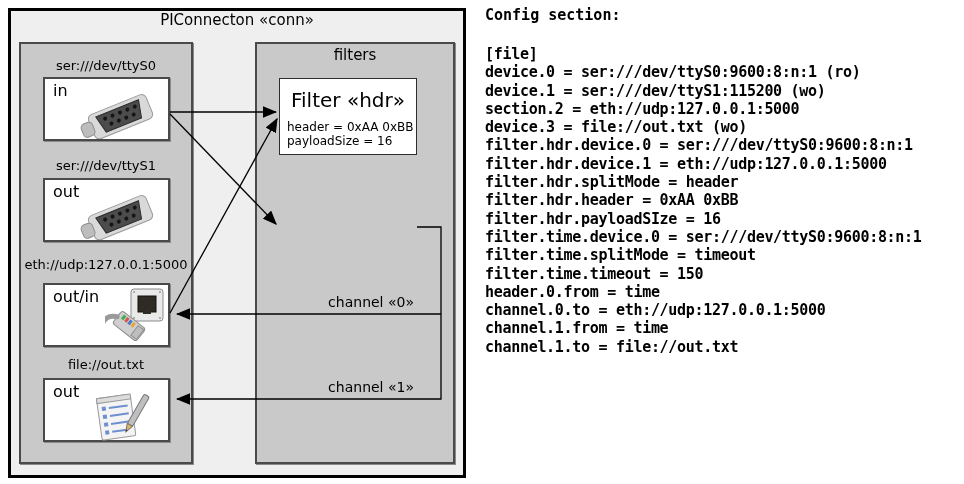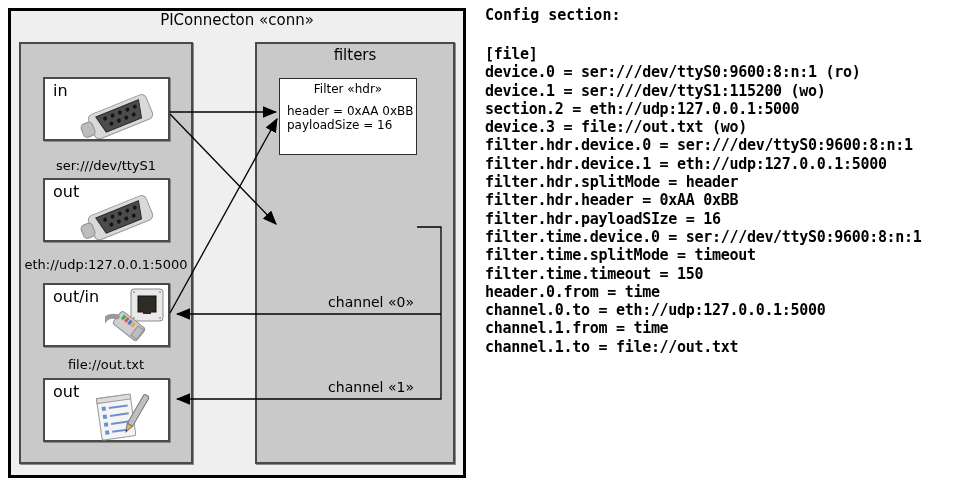--- a/index.html
+++ b/index.html
@@ -21,21 +21,21 @@
 
   .device-label { position:absolute; left:20px; width:172px; text-align:center;
                   font-size:13px; white-space:nowrap; }
   .device-box { position:absolute; left:43px; width:127px; height:64px;
                 background:#fff; border:2px solid #4a4a4a; box-shadow:1px 1px 0 #8a8a8a; }
   .port-label { position:absolute; left:8px; top:2px; font-size:16px; }
   .dev-icon { position:absolute; }
 
   .filter-box { position:absolute; left:279px; width:138px; background:#fff;
                 border:1px solid #2e2e2e; }
-  .filter-title { text-align:center; font-size:12px; padding-top:3px; }
+  .filter-title { text-align:center; font-size:20px; padding-top:9px; }
   .filter-params { font-size:12px; padding:8px 16px 0 7px; line-height:14px; white-space:nowrap; }
 
   .channel-label { position:absolute; left:280px; width:134px; text-align:right;
                    font-size:14px; }
 
   #wires { position:absolute; left:0; top:0; width:964px; height:484px;
            pointer-events:none; }
 
   
   #config { position:absolute; left:485px; top:6px; width:478px;
@@ -49,20 +49,21 @@
 
 <div id="stage">
 
   <div class="outer-box"></div>
   <div class="diagram-title">PIConnecton «conn»</div>
 
   <div class="panel" id="devices-panel"></div>
   <div class="panel" id="filters-panel"></div>
   <div class="filters-label">filters</div>
 
+  <div class="device-label" style="top:58px;">ser:///dev/ttyS0</div>
   <div class="device-box" style="top:77px;">
     <span class="port-label">in</span>
     <svg class="dev-icon" style="left:32px; top:6px;" width="90" height="54" viewBox="0 0 90 54">
       <g transform="rotate(-22 45 30)">
         <rect x="12" y="18" width="62" height="26" rx="5" fill="#d9d9d9" stroke="#9a9a9a"></rect>
         <polygon points="20,22 66,22 62,40 24,40" fill="#4c4c4c" stroke="#2a2a2a"></polygon>
         <circle cx="28" cy="27" r="2" fill="#151515"></circle>
           <circle cx="36" cy="27" r="2" fill="#151515"></circle>
         <circle cx="44" cy="27" r="2" fill="#151515"></circle>
           <circle cx="52" cy="27" r="2" fill="#151515"></circle>

